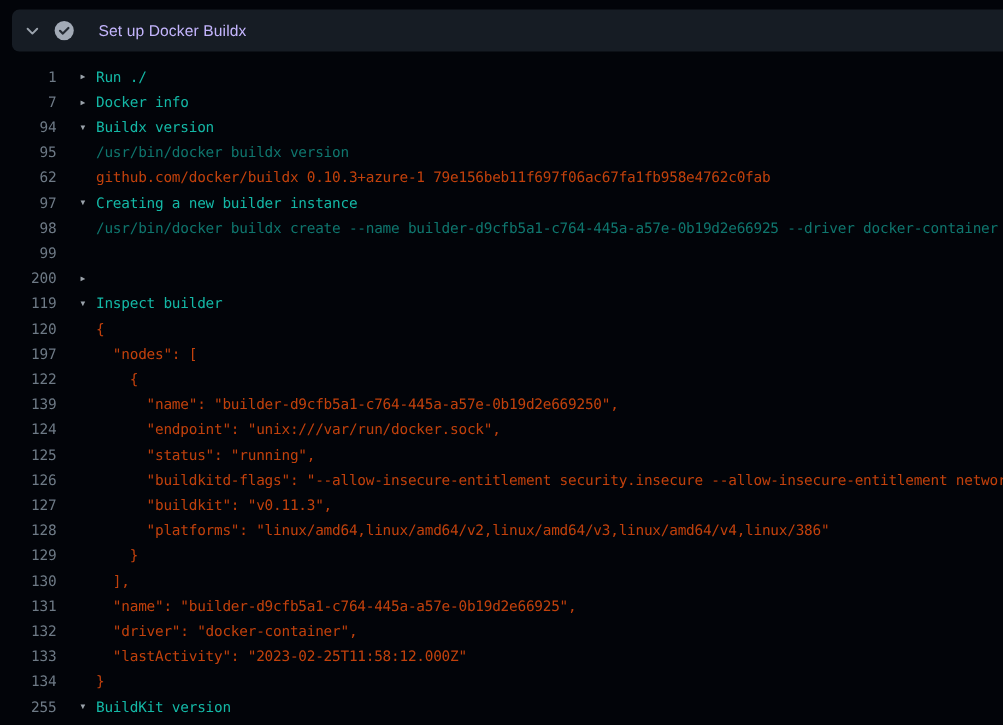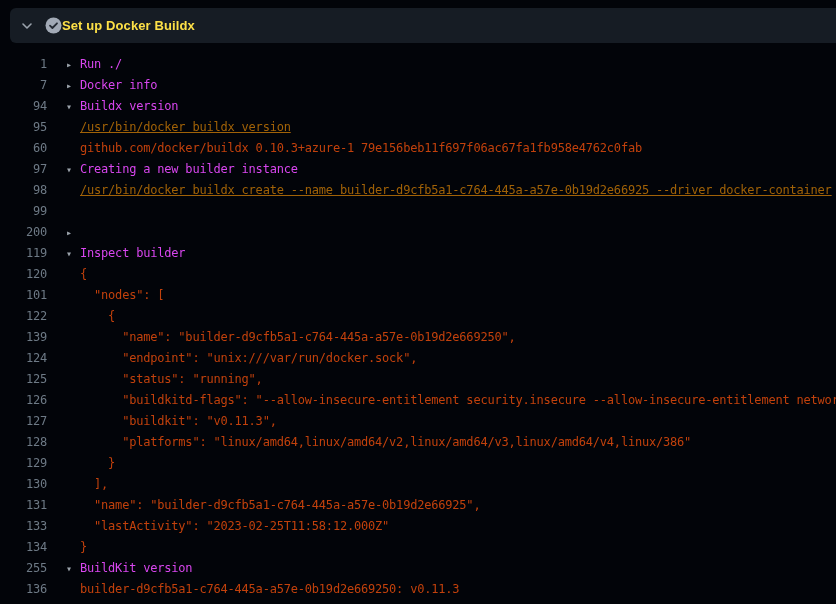--- a/index.html
+++ b/index.html
@@ -15,24 +15,24 @@
     left: 10px; top: 8px; right: -8px; height: 35px;
     background: #161c24;
     border-radius: 6px;
     display: flex;
     align-items: center;
     cursor: pointer;
   }
   .chev { margin-left: 9px; width: 16px; height: 16px; display: flex; align-items: center; justify-content: center; }
   .status { margin-left: 10px; width: 17px; height: 17px; display: flex; align-items: center; justify-content: center; }
   .step-title {
-    margin-left: 0;
+    margin-left: 20px;
     font-size: 13px;
-    font-weight: 700;
-    color: #fde047;
+    font-weight: 400;
+    color: #c4b5fd;
     letter-spacing: 0.1px;
   }
   .log {
     position: absolute;
     top: 43px; left: 0; right: 0; bottom: 0;
     padding-top: 11px;
     font-family: "DejaVu Sans Mono", "Liberation Mono", monospace;
     font-size: 12px;
     letter-spacing: -0.2px;
     overflow: hidden;
@@ -47,22 +47,22 @@
     text-decoration: none;
   }
   .arrow {
     flex: none;
     width: 14px;
     margin-left: 19px;
     color: #9ba3ab;
     font-size: 10px;
   }
   .content { color: #c2410c; }
-  .row.command .content { color: #a16207; text-decoration: underline; }
-  .row.group .content { color: #d946ef; }
+  .row.command .content { color: #0f766e; }
+  .row.group .content { color: #14b8a6; }
   .row.group { cursor: pointer; }
 </style>
 </head>
 <body>
 
 <div class="step-header">
   <span class="chev">
     <svg width="12" height="12" viewBox="0 0 12 12">
       <path d="M2 4 L6 8 L10 4" fill="none" stroke="#9ba3ad" stroke-width="1.6" stroke-linecap="round" stroke-linejoin="round"></path>
     </svg>
@@ -75,36 +75,37 @@
   </span>
   <span class="step-title">Set up Docker Buildx</span>
 </div>
 
 <div class="log">
   <div id="log-lines">
       <div class="row group"><span class="num">1</span><span class="arrow">▸</span><span class="content">Run ./</span></div>
       <div class="row group"><span class="num">7</span><span class="arrow">▸</span><span class="content">Docker info</span></div>
       <div class="row group"><span class="num">94</span><span class="arrow">▾</span><span class="content">Buildx version</span></div>
       <div class="row command"><span class="num">95</span><span class="arrow"></span><span class="content">/usr/bin/docker buildx version</span></div>
-      <div class="row output"><span class="num">60</span><span class="arrow"></span><span class="content">github.com/docker/buildx 0.10.3+azure-1 79e156beb11f697f06ac67fa1fb958e4762c0fab</span></div>
+      <div class="row output"><span class="num">62</span><span class="arrow"></span><span class="content">github.com/docker/buildx 0.10.3+azure-1 79e156beb11f697f06ac67fa1fb958e4762c0fab</span></div>
       <div class="row group"><span class="num">97</span><span class="arrow">▾</span><span class="content">Creating a new builder instance</span></div>
       <div class="row command"><span class="num">98</span><span class="arrow"></span><span class="content">/usr/bin/docker buildx create --name builder-d9cfb5a1-c764-445a-a57e-0b19d2e66925 --driver docker-container</span></div>
       <div class="row output"><span class="num">99</span><span class="arrow"></span></div>
       <div class="row group"><span class="num">200</span><span class="arrow">▸</span></div>
       <div class="row group"><span class="num">119</span><span class="arrow">▾</span><span class="content">Inspect builder</span></div>
       <div class="row output"><span class="num">120</span><span class="arrow"></span><span class="content">{</span></div>
-      <div class="row output"><span class="num">101</span><span class="arrow"></span><span class="content">  "nodes": [</span></div>
+      <div class="row output"><span class="num">197</span><span class="arrow"></span><span class="content">  "nodes": [</span></div>
       <div class="row output"><span class="num">122</span><span class="arrow"></span><span class="content">    {</span></div>
       <div class="row output"><span class="num">139</span><span class="arrow"></span><span class="content">      "name": "builder-d9cfb5a1-c764-445a-a57e-0b19d2e669250",</span></div>
       <div class="row output"><span class="num">124</span><span class="arrow"></span><span class="content">      "endpoint": "unix:///var/run/docker.sock",</span></div>
       <div class="row output"><span class="num">125</span><span class="arrow"></span><span class="content">      "status": "running",</span></div>
       <div class="row output"><span class="num">126</span><span class="arrow"></span><span class="content">      "buildkitd-flags": "--allow-insecure-entitlement security.insecure --allow-insecure-entitlement network.host",</span></div>
       <div class="row output"><span class="num">127</span><span class="arrow"></span><span class="content">      "buildkit": "v0.11.3",</span></div>
       <div class="row output"><span class="num">128</span><span class="arrow"></span><span class="content">      "platforms": "linux/amd64,linux/amd64/v2,linux/amd64/v3,linux/amd64/v4,linux/386"</span></div>
       <div class="row output"><span class="num">129</span><span class="arrow"></span><span class="content">    }</span></div>
       <div class="row output"><span class="num">130</span><span class="arrow"></span><span class="content">  ],</span></div>
       <div class="row output"><span class="num">131</span><span class="arrow"></span><span class="content">  "name": "builder-d9cfb5a1-c764-445a-a57e-0b19d2e66925",</span></div>
+      <div class="row output"><span class="num">132</span><span class="arrow"></span><span class="content">  "driver": "docker-container",</span></div>
       <div class="row output"><span class="num">133</span><span class="arrow"></span><span class="content">  "lastActivity": "2023-02-25T11:58:12.000Z"</span></div>
       <div class="row output"><span class="num">134</span><span class="arrow"></span><span class="content">}</span></div>
       <div class="row group"><span class="num">255</span><span class="arrow">▾</span><span class="content">BuildKit version</span></div>
       <div class="row output"><span class="num">136</span><span class="arrow"></span><span class="content">builder-d9cfb5a1-c764-445a-a57e-0b19d2e669250: v0.11.3</span></div>
     </div>
 </div>
 
 </body></html>

